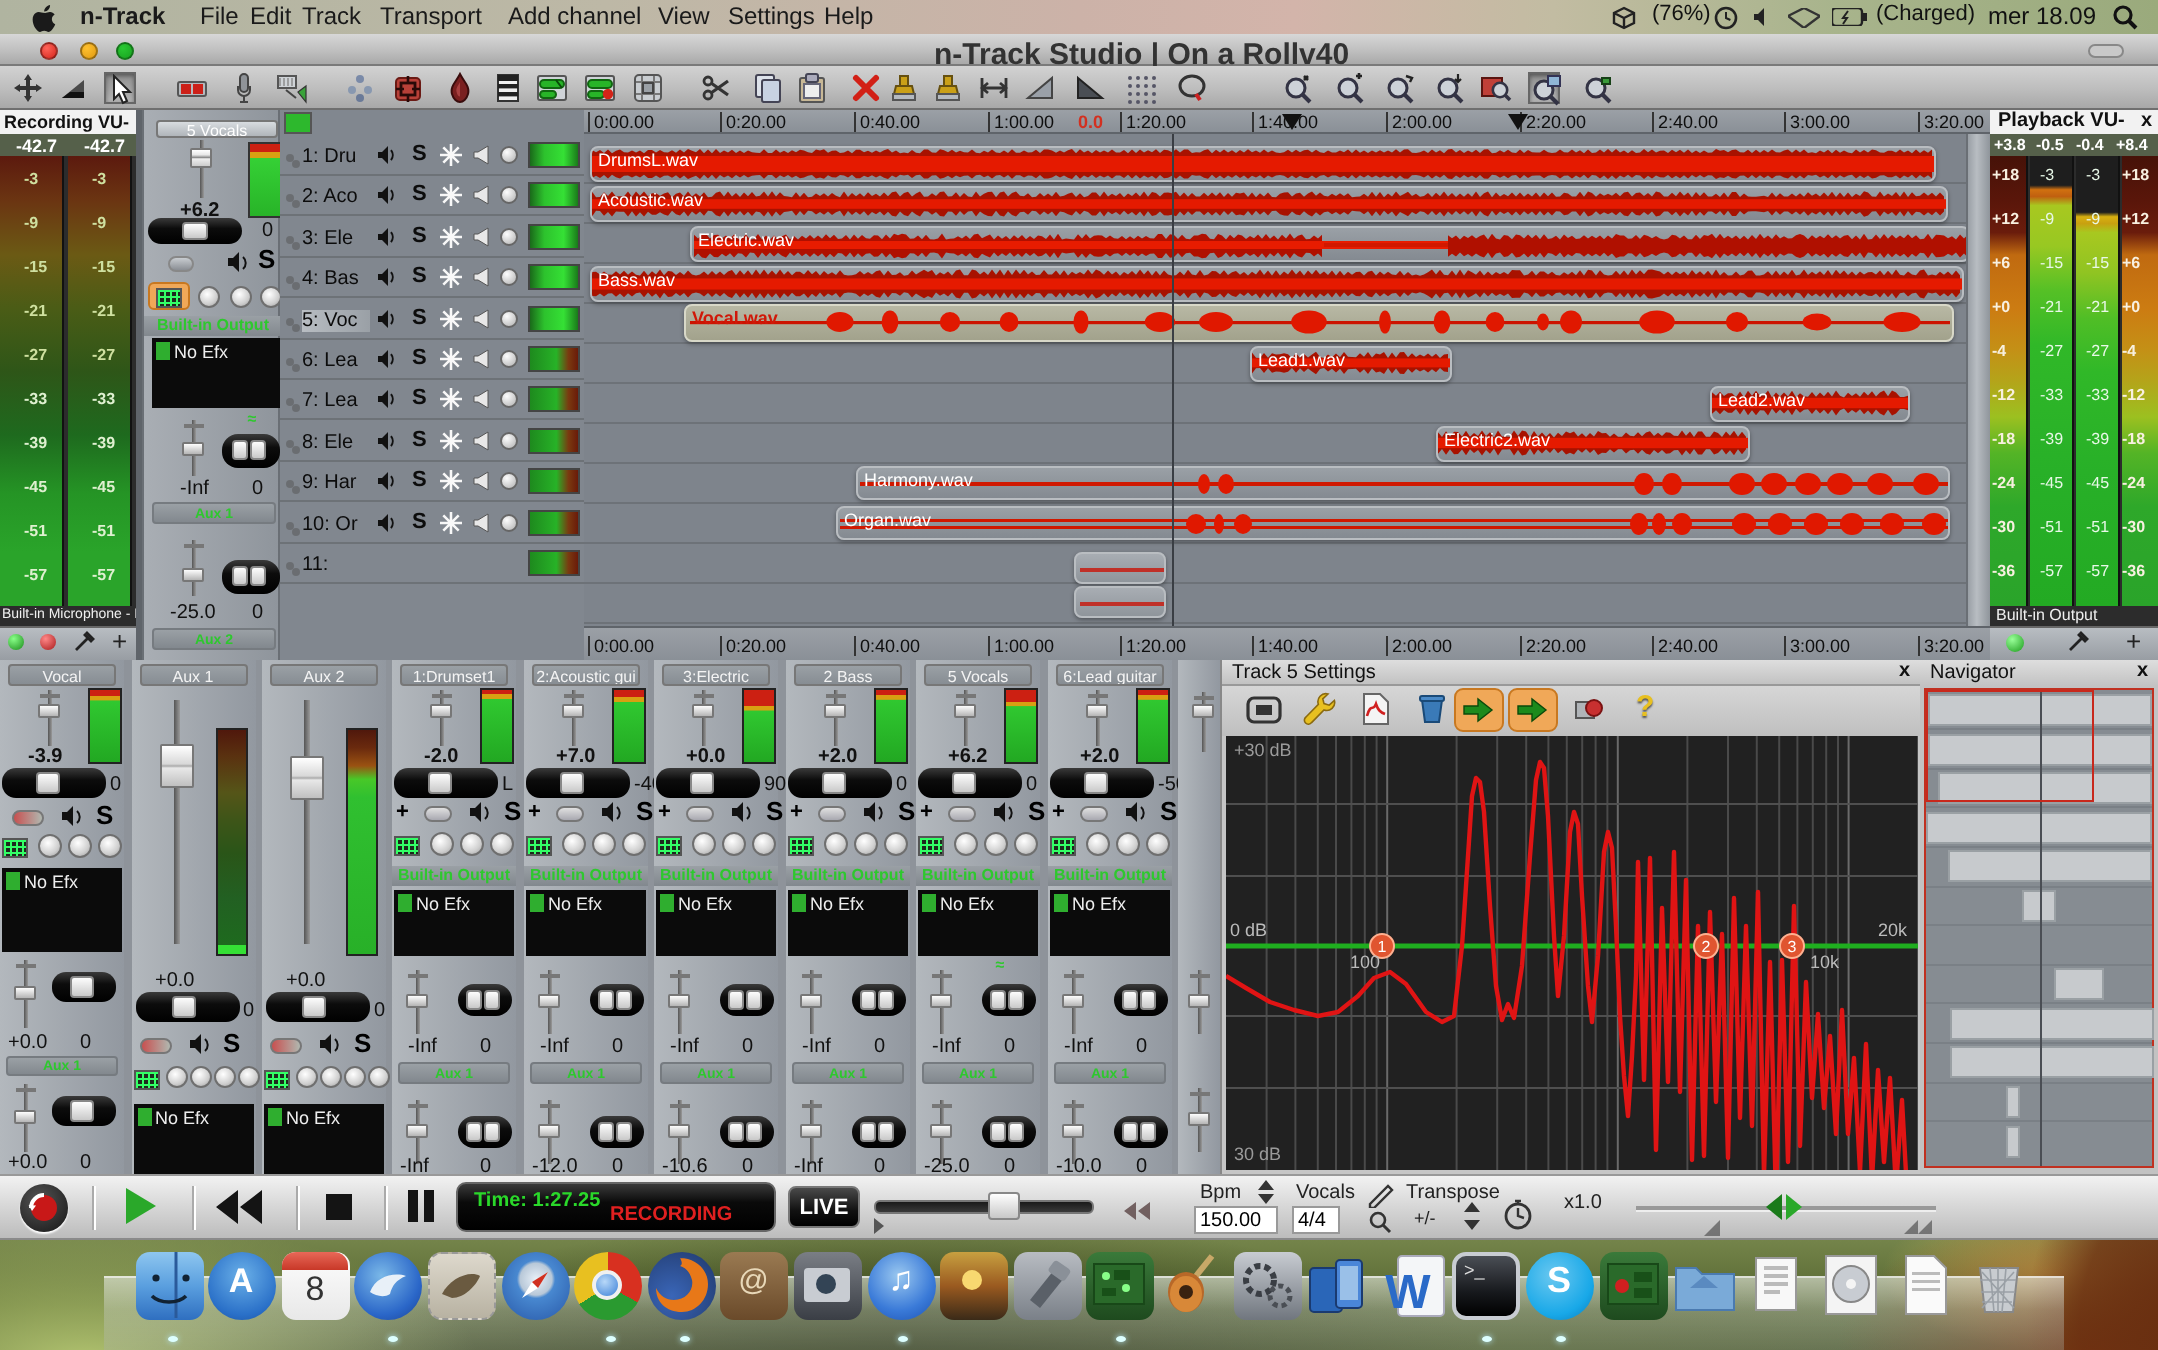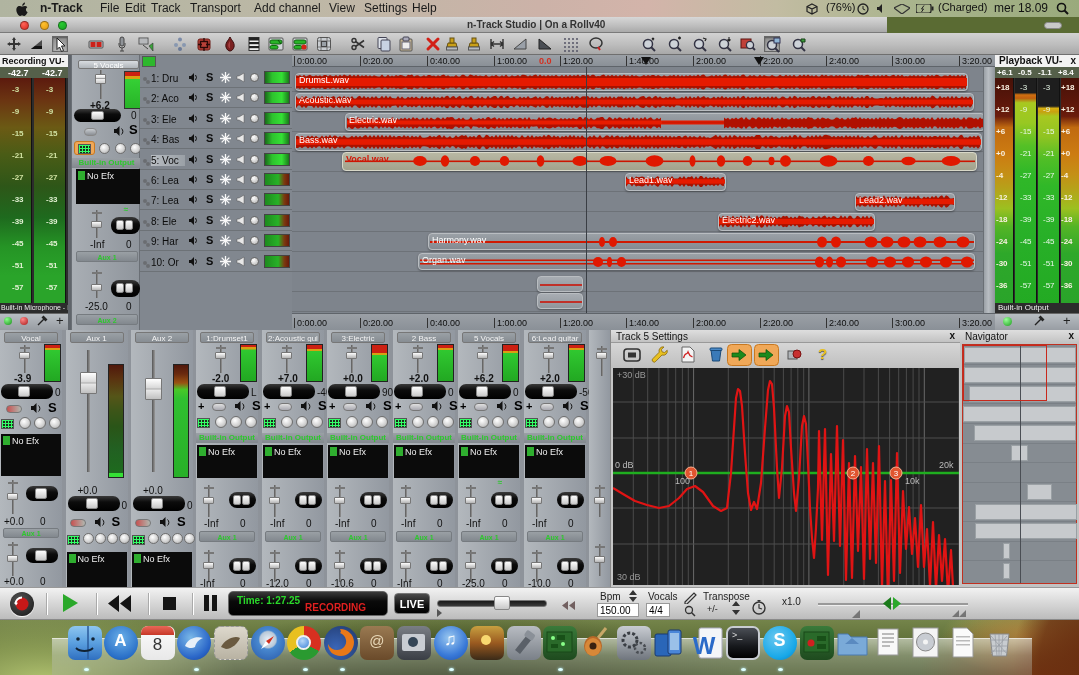--- a/index.html
+++ b/index.html
@@ -4,22 +4,22 @@
 body{width:1079px;height:675px;overflow:hidden;background:#5a6b33;}
 #screen{position:relative;width:1079px;height:675px;}
 .abs{position:absolute;}
 
 #menubar{position:absolute;left:0;top:0;width:1079px;height:17px;
  background:linear-gradient(90deg,#b0b4a0 0%,#bdb8a6 28%,#ccb2a8 50%,#d3b4aa 60%,#c2bca2 72%,#a8b48c 85%,#9aaa7c 100%);
  font-size:12px;color:#1a1a1a;}
 #menubar .mi{position:absolute;top:1px;}
 #menubar .st{position:absolute;top:1px;font-size:11px;color:#111;}
 
-#titlebar{position:absolute;left:0;top:17px;width:887px;height:16px;
- background:linear-gradient(#d7d7d7,#bdbdbd 60%,#a9a9a9);border-bottom:1px solid #7a7a7a;font-size:10px;color:#222;padding-left:41px;}
+#titlebar{position:absolute;left:0;top:17px;width:1079px;height:16px;
+ background:linear-gradient(#d7d7d7,#bdbdbd 60%,#a9a9a9);border-bottom:1px solid #7a7a7a;font-size:15px;color:#222;padding-left:41px;}
 .tl{position:absolute;top:4px;width:9px;height:9px;border-radius:50%;}
 
 #toolbar{position:absolute;left:0;top:33px;width:1079px;height:22px;
  background:linear-gradient(#d2d2d2,#bdbdbd 55%,#a8a8a8);border-bottom:1px solid #6f6f6f;}
 .tbi{position:absolute;top:3px;width:16px;height:16px;}
 
 #main{position:absolute;left:0;top:55px;width:1079px;height:275px;background:#878d95;}
 
 #recvu{position:absolute;left:0;top:0;width:68px;height:275px;background:#2c2c2c;}
 #recvu .ttl{position:absolute;left:0;top:0;width:68px;height:12px;background:#f2f2f2;font-size:9px;font-weight:bold;color:#111;line-height:12px;padding-left:2px;}
@@ -571,20 +571,28 @@
           <div class="abs" style="left:66px;top:3px;font-size:11px;font-weight:bold;">S</div>
           <div class="abs" style="left:80px;top:4px;"><svg width="11" height="11" viewBox="0 0 12 12">
               <path d="M6 0v12M0 6h12M1.8 1.8l8.4 8.4M10.2 1.8 1.8 10.2" stroke="#f8f8f8" stroke-width="1.4"></path>
             </svg></div>
           <div class="abs" style="left:96px;top:4px;"><svg width="9" height="11" viewBox="0 0 9 11">
               <path d="M8 1 3 4H1v3h2l5 3z" fill="#e8e8e8" stroke="#555" stroke-width=".5"></path>
             </svg></div>
           <div class="abs" style="left:110px;top:5px;width:9px;height:9px;border-radius:50%;background:radial-gradient(circle at 35% 30%,#fdfdfd,#b0b0b0);border:1px solid #666;"></div>
           <div class="abs" style="left:124px;top:3px;width:26px;height:13px;background:linear-gradient(90deg,#1e8a1e,#27b227 55%,#7a3a10 80%,#6a1a0a);border:1px solid #444;"></div>
         </div>
+        <div class="trow" style="top:217px;">
+          <div class="abs" style="left:2px;top:8px;width:9px;height:9px;opacity:.5"><svg width="9" height="9">
+              <circle cx="3" cy="3" r="2" fill="#555"></circle>
+              <circle cx="6" cy="6" r="2" fill="#555"></circle>
+            </svg></div>
+          <div class="abs" style="left:11px;top:5px;width:34px;">11:</div>
+          <div class="abs" style="left:124px;top:3px;width:26px;height:13px;background:linear-gradient(90deg,#1e8a1e,#27b227 55%,#7a3a10 80%,#6a1a0a);border:1px solid #444;"></div>
+        </div>
       </div>
       <div id="timeline">
         <div id="ruler">
           <div class="abs" style="left:2px;top:1px;border-left:1px solid #333;padding-left:2px;">0:00.00</div>
           <div class="abs" style="left:68px;top:1px;border-left:1px solid #333;padding-left:2px;">0:20.00</div>
           <div class="abs" style="left:135px;top:1px;border-left:1px solid #333;padding-left:2px;">0:40.00</div>
           <div class="abs" style="left:202px;top:1px;border-left:1px solid #333;padding-left:2px;">1:00.00</div>
           <div class="abs" style="left:268px;top:1px;border-left:1px solid #333;padding-left:2px;">1:20.00</div>
           <div class="abs" style="left:334px;top:1px;border-left:1px solid #333;padding-left:2px;">1:40.00</div>
           <div class="abs" style="left:401px;top:1px;border-left:1px solid #333;padding-left:2px;">2:00.00</div>
@@ -739,23 +747,23 @@
           <div class="abs" style="left:401px;top:4px;border-left:1px solid #333;padding-left:2px;">2:00.00</div>
           <div class="abs" style="left:468px;top:4px;border-left:1px solid #333;padding-left:2px;">2:20.00</div>
           <div class="abs" style="left:534px;top:4px;border-left:1px solid #333;padding-left:2px;">2:40.00</div>
           <div class="abs" style="left:600px;top:4px;border-left:1px solid #333;padding-left:2px;">3:00.00</div>
           <div class="abs" style="left:667px;top:4px;border-left:1px solid #333;padding-left:2px;">3:20.00</div>
         </div>
       </div>
       <div id="playvu">
         <div class="ttl">Playback VU-<span style="position:absolute;right:3px;">x</span></div>
         <div class="vals">
-          <span class="abs" style="left:2px;top:1px">+6.1</span>
+          <span class="abs" style="left:2px;top:1px">+3.8</span>
           <span class="abs" style="left:23px;top:1px">-0.5</span>
-          <span class="abs" style="left:43px;top:1px">-1.1</span>
+          <span class="abs" style="left:43px;top:1px">-0.4</span>
           <span class="abs" style="left:63px;top:1px">+8.4</span>
         </div>
         <div class="abs" style="left:0px;top:23px;width:19px;height:225px;background:linear-gradient(#461208 0%,#5a160a 10%,#6a1c0c 17%,#c06a10 22%,#cc7c12 34%,#c49016 43%,#b4a41a 50%,#9cc020 58%,#54b426 66%,#2ea82a 78%,#2aa42a 100%);border-right:1px solid #111;"></div>
         <div class="abs" style="left:20px;top:23px;width:22px;height:225px;background:linear-gradient(#1e1e1e 0%,#1e1e1e 6.5%,#d07010 7.5%,#c06010 9%,#a8c820 11%,#98c822 20%,#55c026 30%,#30b828 42%,#28b028 70%,#23aa23 100%);border-right:1px solid #111;"></div>
         <div class="abs" style="left:43px;top:23px;width:22px;height:225px;background:linear-gradient(#1e1e1e 0%,#1e1e1e 12.5%,#d8b010 13.5%,#c8a010 15%,#a8c820 17%,#90c422 26%,#50be26 36%,#30b828 48%,#28b028 70%,#23aa23 100%);border-right:1px solid #111;"></div>
         <div class="abs" style="left:66px;top:23px;width:18px;height:225px;background:linear-gradient(#461208 0%,#5a160a 10%,#6a1c0c 17%,#c06a10 22%,#cc7c12 34%,#c49016 43%,#b4a41a 50%,#9cc020 58%,#54b426 66%,#2ea82a 78%,#2aa42a 100%);"></div>
         <div class="abs" style="left:1px;top:28px;font-size:8px;font-weight:bold;color:#f8f0e0;">+18</div>
         <div class="abs" style="left:66px;top:28px;font-size:8px;font-weight:bold;color:#f8f0e0;">+18</div>
         <div class="abs" style="left:1px;top:50px;font-size:8px;font-weight:bold;color:#f8f0e0;">+12</div>
         <div class="abs" style="left:66px;top:50px;font-size:8px;font-weight:bold;color:#f8f0e0;">+12</div>

